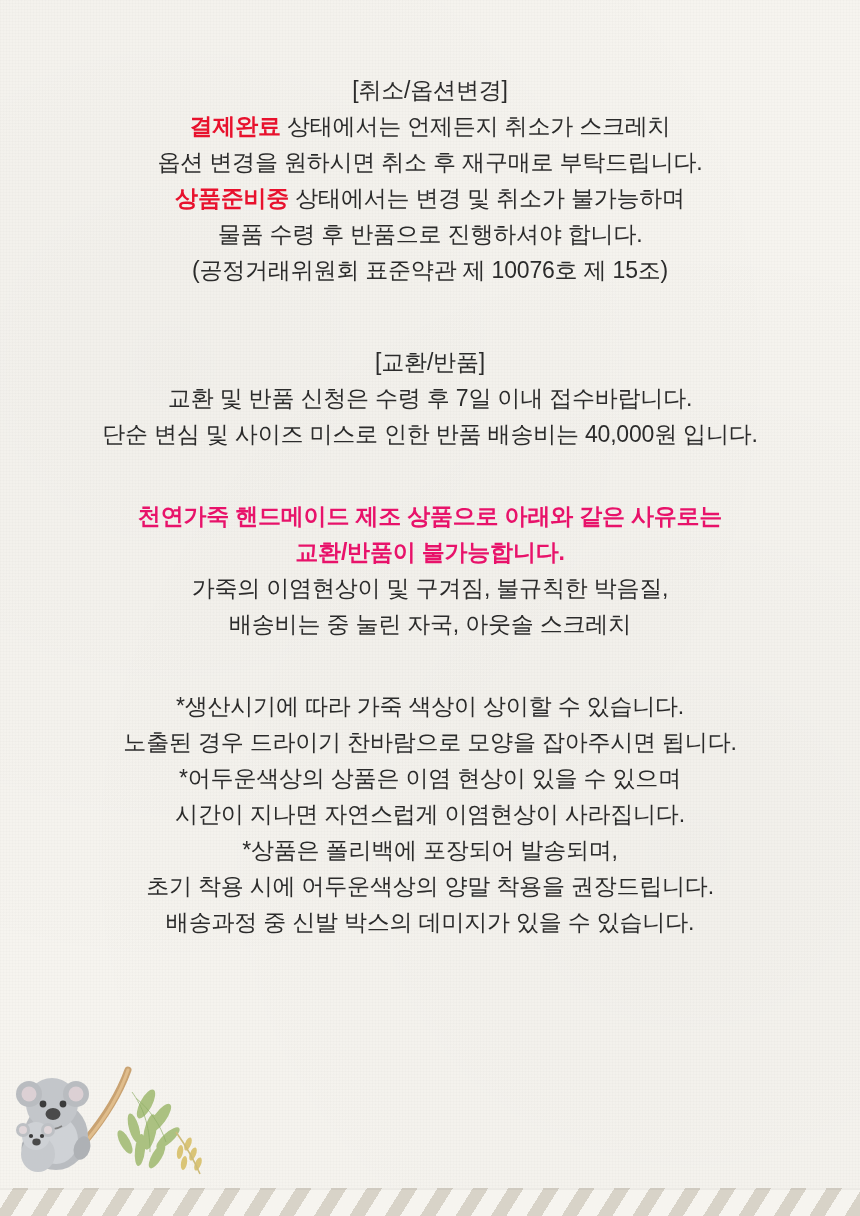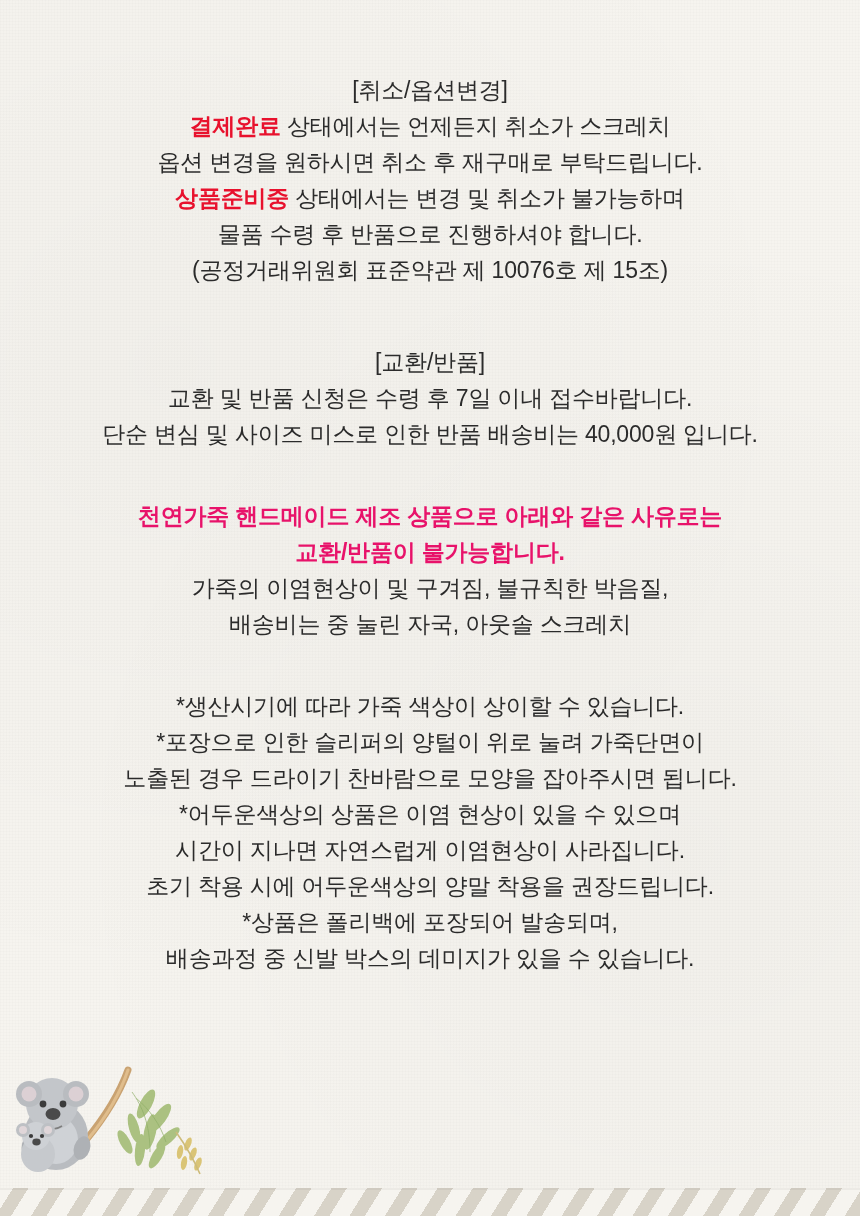--- a/index.html
+++ b/index.html
@@ -118,26 +118,25 @@
     <div class="line pink">천연가죽 핸드메이드 제조 상품으로 아래와 같은 사유로는</div>
     <div class="line pink">교환/반품이 불가능합니다.</div>
     <div class="line">가죽의 이염현상이 및 구겨짐, 불규칙한 박음질,</div>
     <div class="line">배송비는 중 눌린 자국, 아웃솔 스크레치</div>
   </div>
 
   <div class="gap-md"></div>
 
   <div class="block">
     <div class="line">*생산시기에 따라 가죽 색상이 상이할 수 있습니다.</div>
-    <div class="line">*포장으로 인한 슬리퍼의 양털이 위로 눌려 가죽단면이</div>
     <div class="line">노출된 경우 드라이기 찬바람으로 모양을 잡아주시면 됩니다.</div>
     <div class="line">*어두운색상의 상품은 이염 현상이 있을 수 있으며</div>
     <div class="line">시간이 지나면 자연스럽게 이염현상이 사라집니다.</div>
+    <div class="line">*상품은 폴리백에 포장되어 발송되며,</div>
     <div class="line">초기 착용 시에 어두운색상의 양말 착용을 권장드립니다.</div>
-    <div class="line">*상품은 폴리백에 포장되어 발송되며,</div>
     <div class="line">배송과정 중 신발 박스의 데미지가 있을 수 있습니다.</div>
   </div>
 
 </div>
 
 <svg class="koala-art" viewBox="0 0 250 160" xmlns="http://www.w3.org/2000/svg">
 
   <g>
     <path d="M128 38 C120 60, 105 85, 86 108" stroke="#c9a271" stroke-width="7" fill="none" stroke-linecap="round"></path>
     <path d="M128 38 C121 59, 107 84, 88 107" stroke="#e0bd8c" stroke-width="3" fill="none" stroke-linecap="round"></path>

